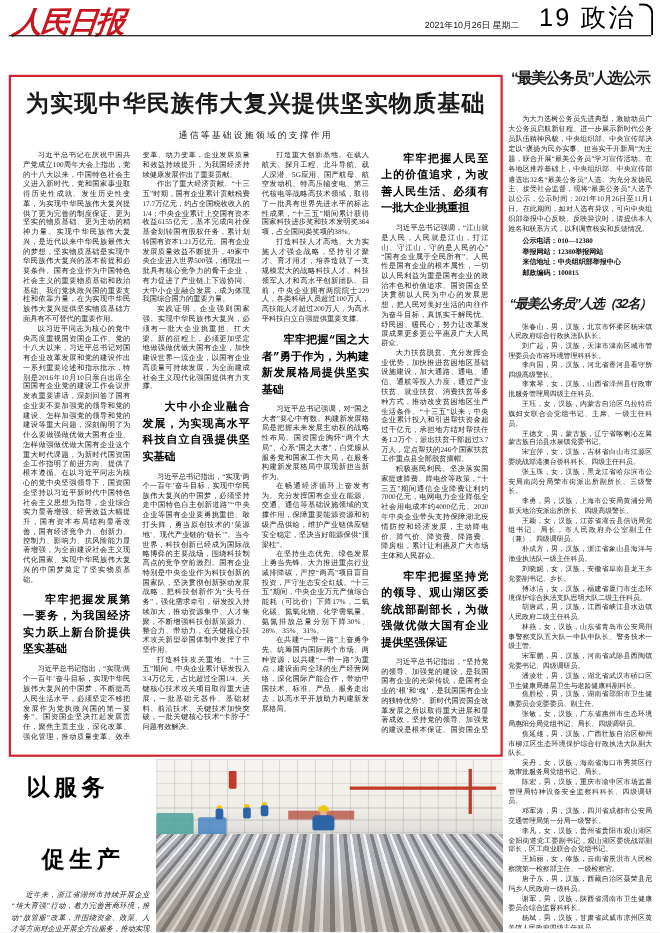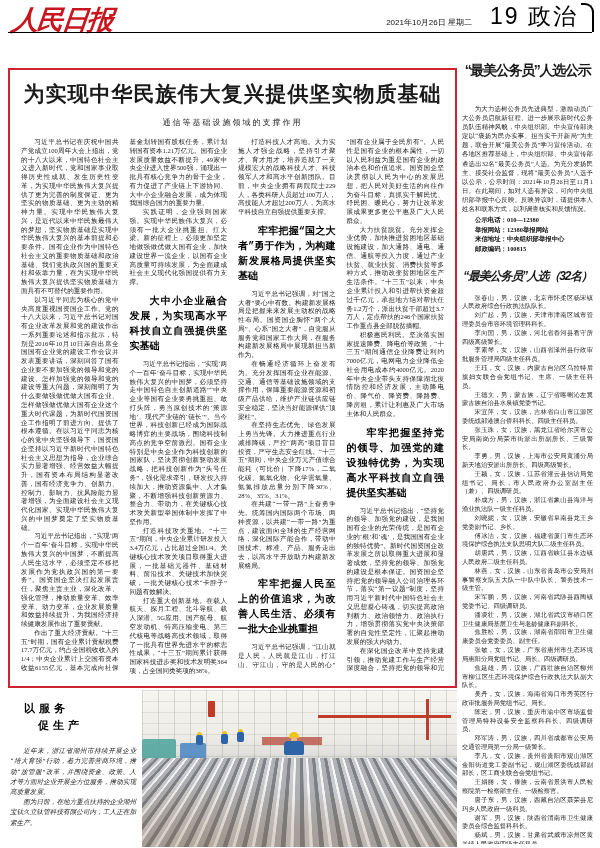--- a/index.html
+++ b/index.html
@@ -34,23 +34,23 @@
   .small-body{font-size:6.4px;line-height:1.42;text-align:justify;color:#242424;}
   .small-body p{margin:0;text-indent:2em;}
   .info-lines{margin:2px 0 0 13px;}
   .info-lines p{margin:0;font-size:6.4px;line-height:1.5;font-weight:bold;color:#111;}
   .renxuan-title{font-size:12px;font-weight:bold;text-align:center;letter-spacing:-1.2px;white-space:nowrap;
         font-family:"Liberation Sans","DejaVu Sans",sans-serif;margin:14px 0 9px;font-style:italic;}
   .entries{font-size:6.3px;line-height:1.4;text-align:justify;color:#242424;}
   .entries p{margin:0;text-indent:2em;}
   
   .photo-story{position:absolute;left:10px;top:700px;width:126px;}
-  .ps-title{font-size:11px;font-weight:bold;letter-spacing:4px;line-height:1.55;color:#000;margin:0;}
+  .ps-title{font-size:21px;font-weight:bold;letter-spacing:4px;line-height:1.55;color:#000;margin:0;}
   .ps-title .l1{margin-left:14px;}
-  .ps-title .l2{margin-left:28px;}
+  .ps-title .l2{margin-left:28px;margin-top:32px;}
   .ps-caption{margin-top:12px;font-size:6.6px;line-height:1.55;text-align:justify;font-style:italic;color:#222;}
   .ps-caption p{margin:0;text-indent:2em;}
   
   .photo{position:absolute;left:142px;top:690px;width:315px;height:157px;overflow:hidden;
         background:linear-gradient(180deg,#f6f5f1 0%,#efede7 28%,#e2e1dd 40%,#cfcfcd 46%);}
   .ceiling{position:absolute;left:0;top:0;width:100%;height:46%;
         background:
           repeating-linear-gradient(90deg,rgba(140,140,140,.28) 0 1px,transparent 1px 16px),
           repeating-linear-gradient(180deg,rgba(150,150,150,.22) 0 1px,transparent 1px 11px);}
   .crane-bar{position:absolute;right:2%;top:16%;width:42%;height:3px;background:#c23a28;}
@@ -90,38 +90,39 @@
   </div>
   <div class="page-bracket"></div>
   <div class="masthead-rule"></div>
 
   <div class="main-box">
     <h1 class="main-headline">为实现中华民族伟大复兴提供坚实物质基础</h1>
     <div class="main-byline">通信等基础设施领域的支撑作用</div>
     <div class="article-flow">
         <p class="para">习近平总书记在庆祝中国共产党成立100周年大会上指出，党的十八大以来，中国特色社会主义进入新时代，党和国家事业取得历史性成就、发生历史性变革，为实现中华民族伟大复兴提供了更为完善的制度保证、更为坚实的物质基础、更为主动的精神力量。实现中华民族伟大复兴，是近代以来中华民族最伟大的梦想，坚实物质基础是实现中华民族伟大复兴的基本前提和必要条件。国有企业作为中国特色社会主义的重要物质基础和政治基础、我们党执政兴国的重要支柱和依靠力量，在为实现中华民族伟大复兴提供坚实物质基础方面具有不可替代的重要作用。</p>
         <p class="para">以习近平同志为核心的党中央高度重视国资国企工作。党的十八大以来，习近平总书记对国有企业改革发展和党的建设作出一系列重要论述和指示批示，特别是2016年10月10日亲自出席全国国有企业党的建设工作会议并发表重要讲话，深刻回答了国有企业要不要加强党的领导和党的建设、怎样加强党的领导和党的建设等重大问题，深刻阐明了为什么要做强做优做大国有企业、怎样做强做优做大国有企业这个重大时代课题，为新时代国资国企工作指明了前进方向、提供了根本遵循。在以习近平同志为核心的党中央坚强领导下，国资国企坚持以习近平新时代中国特色社会主义思想为指导，企业综合实力显著增强、经营效益大幅提升，国有资本布局结构显著改善，国有经济竞争力、创新力、控制力、影响力、抗风险能力显著增强，为全面建设社会主义现代化国家、实现中华民族伟大复兴的中国梦奠定了坚实物质基础。</p>
+        <p class="sec-head">牢牢把握发展第一要务，为我国经济实力跃上新台阶提供坚实基础</p>
         <p class="para">习近平总书记指出，“实现‘两个一百年’奋斗目标，实现中华民族伟大复兴的中国梦，不断提高人民生活水平，必须坚定不移把发展作为党执政兴国的第一要务”。国资国企坚决扛起发展责任，聚焦主责主业，深化改革、强化管理，推动质量变革、效率变革、动力变革，企业发展质量和效益持续提升，为我国经济持续健康发展作出了重要贡献。</p>
         <p class="para">作出了重大经济贡献。“十三五”时期，国有企业累计贡献税费17.7万亿元，约占全国税收收入的1/4；中央企业累计上交国有资本收益6155亿元，基本完成向社保基金划转国有股权任务，累计划转国有资本1.21万亿元。国有企业发展质量效益不断提升，49家中央企业进入世界500强，涌现出一批具有核心竞争力的骨干企业，有力促进了产业链上下游协同、大中小企业融合发展，成为体现我国综合国力的重要力量。</p>
         <p class="para">实践证明，企业强则国家强。实现中华民族伟大复兴，必须有一批大企业挑重担、扛大梁。新的征程上，必须更加坚定地做强做优做大国有企业，加快建设世界一流企业，以国有企业高质量可持续发展，为全面建成社会主义现代化强国提供有力支撑。</p>
         <p class="sec-head">大中小企业融合发展，为实现高水平科技自立自强提供坚实基础</p>
         <p class="para">习近平总书记指出，“实现‘两个一百年’奋斗目标，实现中华民族伟大复兴的中国梦，必须坚持走中国特色自主创新道路”“中央企业等国有企业要勇挑重担、敢打头阵，勇当原创技术的‘策源地’、现代产业链的‘链长’”。当今世界，科技创新已经成为国际战略博弈的主要战场，围绕科技制高点的竞争空前激烈。国有企业特别是中央企业作为科技创新的国家队，坚决贯彻创新驱动发展战略，把科技创新作为“头号任务”，强化需求牵引，研发投入持续加大，推动资源集中、人才集聚，不断增强科技创新策源力、整合力、带动力，在关键核心技术攻关新型举国体制中发挥了中坚作用。</p>
         <p class="para">打造科技攻关重地。“十三五”期间，中央企业累计研发投入3.4万亿元，占比超过全国1/4。关键核心技术攻关项目取得重大进展，一批基础元器件、基础材料、前沿技术、关键技术加快突破，一批关键核心技术“卡脖子”问题有效解决。</p>
         <p class="para">打造重大创新基地。在载人航天、探月工程、北斗导航、载人深潜、5G应用、国产航母、航空发动机、特高压输变电、第三代核电等战略高技术领域，取得了一批具有世界先进水平的标志性成果，“十三五”期间累计获得国家科技进步奖和技术发明奖364项，占全国同类奖项的38%。</p>
         <p class="para">打造科技人才高地。大力实施人才强企战略，坚持引才聚才、育才用才，培养造就了一支规模宏大的战略科技人才、科技领军人才和高水平创新团队。目前，中央企业拥有两院院士229人，各类科研人员超过100万人，高技能人才超过200万人，为高水平科技自立自强提供重要支撑。</p>
         <p class="sec-head">牢牢把握“国之大者”勇于作为，为构建新发展格局提供坚实基础</p>
         <p class="para">习近平总书记强调，对“国之大者”要心中有数。构建新发展格局是把握未来发展主动权的战略性布局。国资国企胸怀“两个大局”、心系“国之大者”，自觉服从服务党和国家工作大局，在服务构建新发展格局中展现新担当新作为。</p>
         <p class="para">在畅通经济循环上奋发有为。充分发挥国有企业在能源、交通、通信等基础设施领域的支撑作用，保障重要能源资源和初级产品供给，维护产业链供应链安全稳定，坚决当好能源保供“顶梁柱”。</p>
         <p class="para">在坚持生态优先、绿色发展上勇当先锋。大力推进重点行业减排降碳，严控“两高”项目盲目投资，严守生态安全红线。“十三五”期间，中央企业万元产值综合能耗（可比价）下降17%，二氧化碳、氮氧化物、化学需氧量、氨氮排放总量分别下降30%、28%、35%、31%。</p>
         <p class="para">在共建“一带一路”上奋勇争先。统筹国内国际两个市场、两种资源，以共建“一带一路”为重点，建设面向全球的生产经营网络，深化国际产能合作，带动中国技术、标准、产品、服务走出去，以高水平开放助力构建新发展格局。</p>
         <p class="sec-head">牢牢把握人民至上的价值追求，为改善人民生活、必须有一批大企业挑重担</p>
         <p class="para">习近平总书记强调，“江山就是人民，人民就是江山，打江山、守江山，守的是人民的心”“国有企业属于全民所有”。人民性是国有企业的根本属性，一切以人民利益为重是国有企业的政治本色和价值追求。国资国企坚决贯彻以人民为中心的发展思想，把人民对美好生活的向往作为奋斗目标，真抓实干解民忧、纾民困、暖民心，努力让改革发展成果更多更公平惠及广大人民群众。</p>
         <p class="para">大力扶贫脱贫。充分发挥企业优势，加快推进贫困地区基础设施建设，加大通路、通电、通信、通航等投入力度，通过产业扶贫、就业扶贫、消费扶贫等多种方式，推动改变贫困地区生产生活条件。“十三五”以来，中央企业累计投入和引进帮扶资金超过千亿元，承担地方结对帮扶任务1.2万个，派出扶贫干部超过3.7万人，定点帮扶的246个国家扶贫工作重点县全部脱贫摘帽。</p>
         <p class="para">积极惠民利民。坚决落实国家提速降费、降电价等政策，“十三五”期间通信企业降费让利约7000亿元，电网电力企业降低全社会用电成本约4000亿元。2020年中央企业带头支持保障湖北疫情防控和经济发展，主动降电价、降气价、降资费、降路费、降房租，累计让利惠及广大市场主体和人民群众。</p>
-        <p class="sec-head">牢牢把握坚持党的领导、加强党的建设独特优势，为实现高水平科技自立自强提供坚实基础</p>
+        <p class="sec-head">牢牢把握坚持党的领导、观山湖区委统战部副部长，为做强做优做大国有企业提供坚强保证</p>
         <p class="para">习近平总书记指出，“坚持党的领导、加强党的建设，是我国国有企业的光荣传统，是国有企业的‘根’和‘魂’，是我国国有企业的独特优势”。新时代国资国企改革发展之所以取得重大进展和显著成效，坚持党的领导、加强党的建设是根本保证。国资国企坚持把党的领导融入公司治理各环节，落实“第一议题”制度，坚持用习近平新时代中国特色社会主义思想凝心铸魂，切实提高政治判断力、政治领悟力、政治执行力，增强贯彻落实党中央决策部署的自觉性坚定性，汇聚起推动发展的强大内动力。</p>
         <p class="para">在深化国企改革中坚持党建引领，推动党建工作与生产经营深度融合，坚持把党的领导和完善公司治理统一起来，加快建设中国特色现代企业制度；扎实推进基层党组织建设，实施“三基建设”工程，推动党的组织和党的工作全面覆盖；加大正风肃纪力度，一体推进不敢腐、不能腐、不想腐，营造风清气正的良好政治生态。</p>
       </div>
   </div>
 
   <div class="right-col">
     <h2 class="gongshi-title">“最美公务员”人选公示</h2>
     <div class="small-body">
         <p>为大力选树公务员先进典型，激励动员广大公务员启航新征程、进一步展示新时代公务员队伍精神风貌，中央组织部、中央宣传部决定以“褒扬为民办实事、担当实干开新局”为主题，联合开展“最美公务员”学习宣传活动。在各地区推荐基础上，中央组织部、中央宣传部遴选出32名“最美公务员”人选。为充分发扬民主、接受社会监督，现将“最美公务员”人选予以公示，公示时间：2021年10月26日至11月1日。在此期间，如对人选有异议，可向中央组织部举报中心反映。反映异议时，请提供本人姓名和联系方式，以利调查核实和反馈情况。</p>
       </div>

